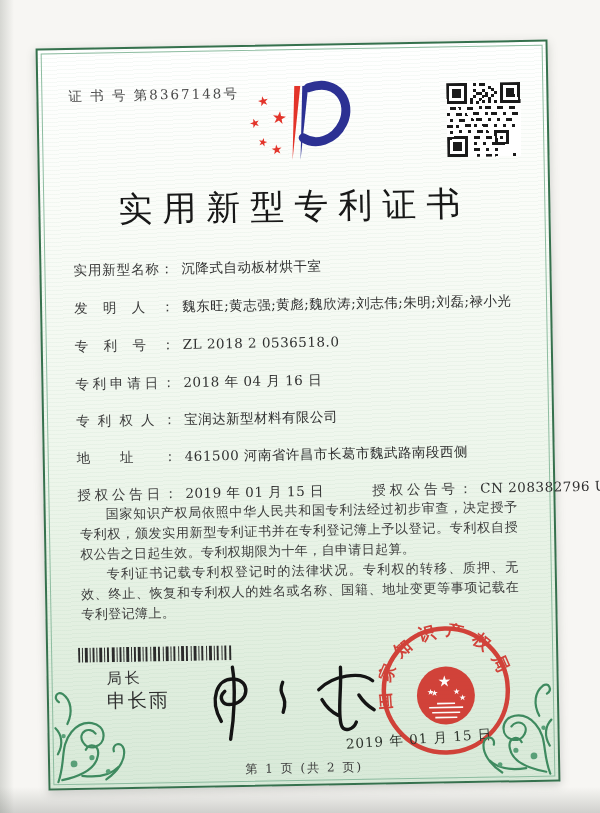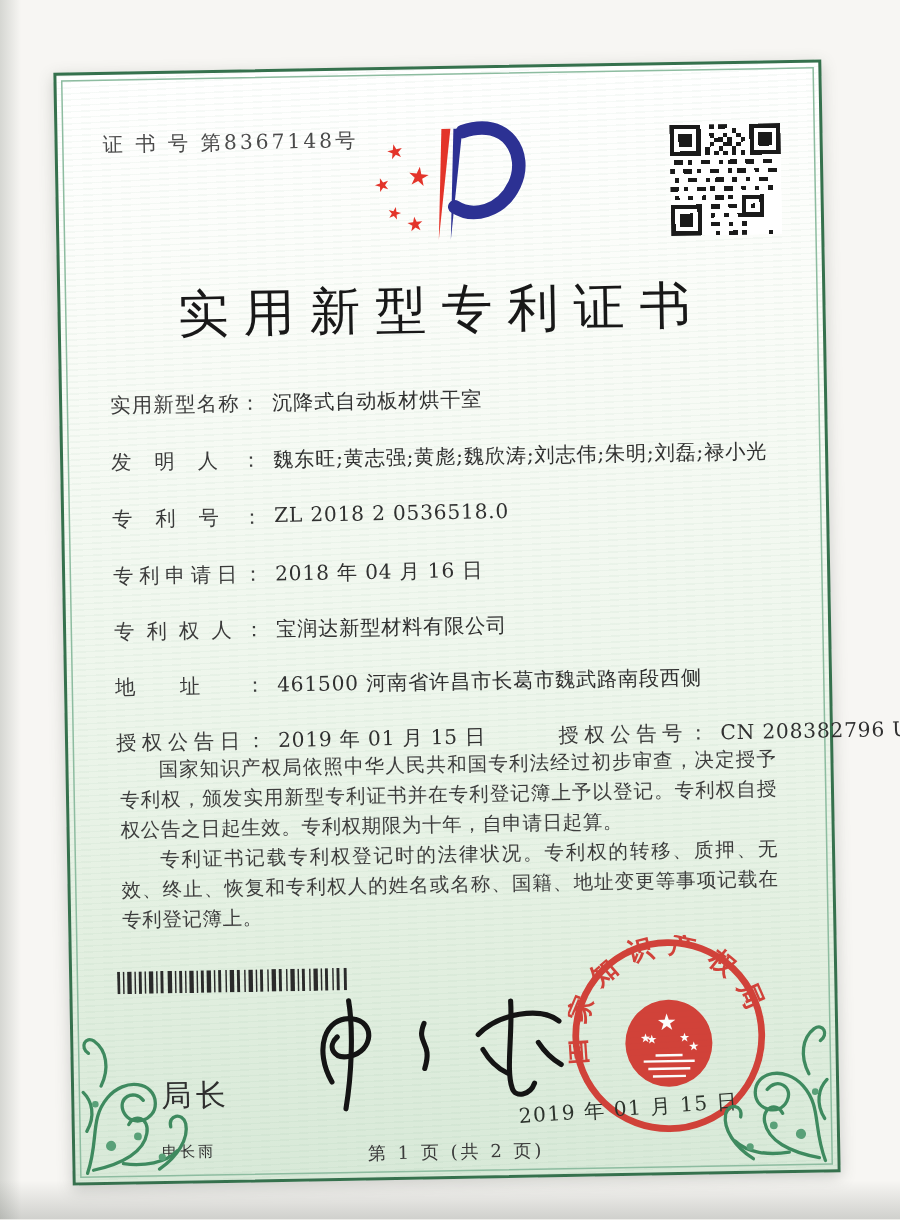--- a/index.html
+++ b/index.html
@@ -46,22 +46,22 @@
     text-align:justify; text-align-last:justify; vertical-align:top;
   }
   .fvalue { margin-left:8px; color:#303030; letter-spacing:.5px; }
   .grant2 { margin-left:44px; }
   .body-text {
     position:absolute; left:34px; right:36px; top:455px;
     font-size:13px; line-height:20px; color:#3d3d3d; text-align:justify; letter-spacing:.4px;
   }
   .body-text p { text-indent:2em; }
   .barcode { position:absolute; left:30px; top:598px; width:154px; height:15px; }
-  .signer-title { position:absolute; left:58px; top:668px; font-size:20px; color:#2f2f2f; letter-spacing:3px; }
-  .signer-name  { position:absolute; left:58px; top:712px; font-size:10px; color:#2f2f2f; letter-spacing:2px; }
+  .signer-title { position:absolute; left:58px; top:620px; font-size:15px; color:#2f2f2f; letter-spacing:3px; }
+  .signer-name  { position:absolute; left:58px; top:639px; font-size:19px; color:#2f2f2f; letter-spacing:2px; }
   .signature { position:absolute; left:142px; top:610px; width:212px; height:92px; }
   .seal { position:absolute; left:330px; top:580px; width:134px; height:134px; opacity:.92; }
   .seal-date {
     position:absolute; left:296px; top:686px; width:170px; font-size:13.5px; color:#2c332c;
     transform:rotate(-3deg); letter-spacing:1px;
   }
   .footer { position:absolute; left:0; right:0; top:714px; text-align:center; font-size:12px; color:#3a3a3a; letter-spacing:2px; }
   .flourish { position:absolute; width:112px; height:122px; pointer-events:none; }
   .fl-left  { left:2px; bottom:2px; }
   .fl-right { right:2px; bottom:2px; transform:scaleX(-1); }

